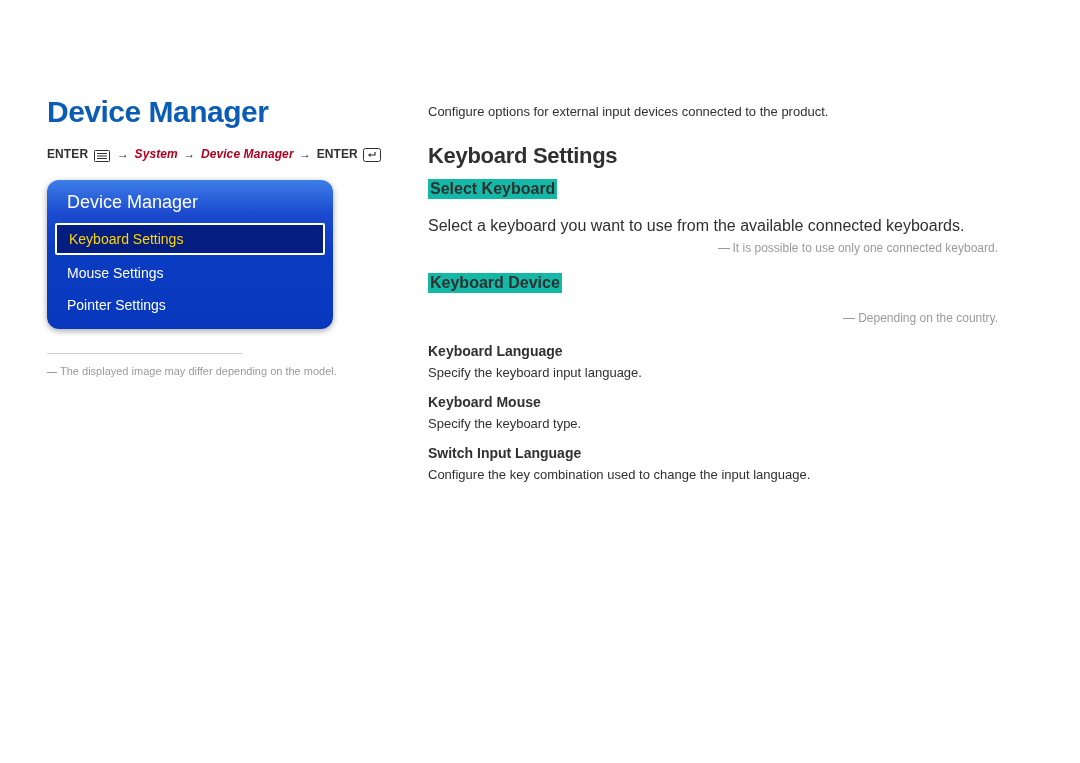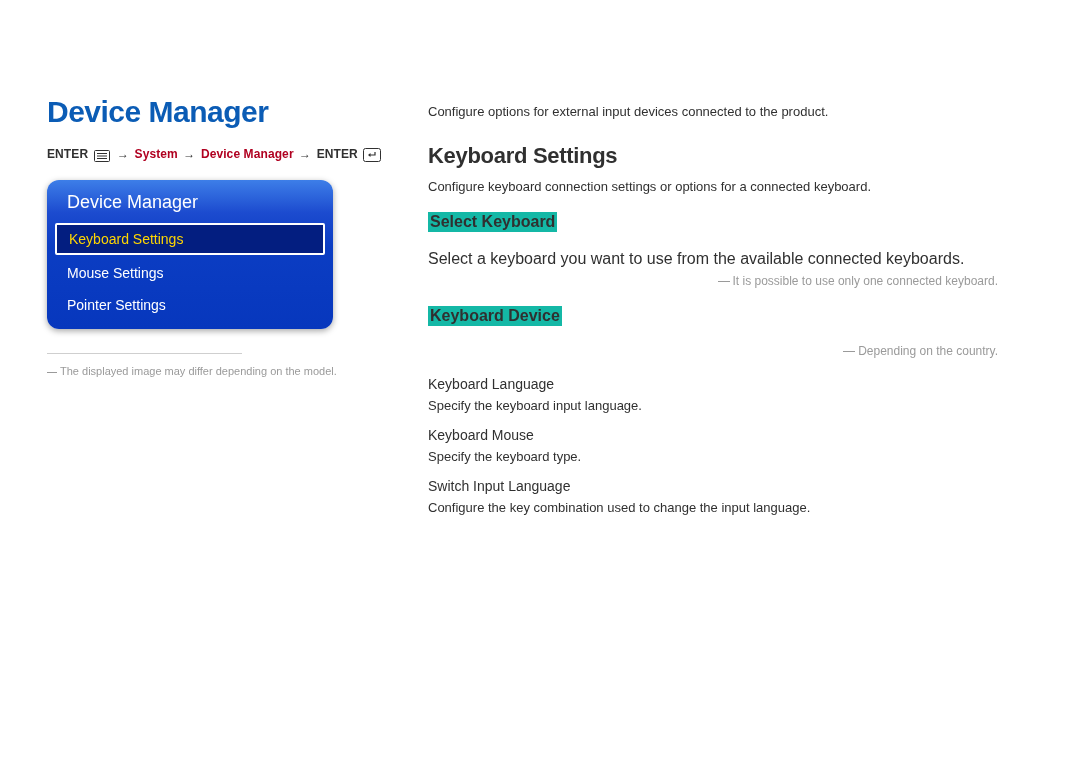--- a/index.html
+++ b/index.html
@@ -30,21 +30,21 @@
     letter-spacing: -0.5px;
     margin-bottom: 18px;
   }
   .breadcrumb {
     font-size: 12px;
     font-weight: 700;
     color: #303030;
     margin-bottom: 18px;
     letter-spacing: 0.1px;
   }
-  .breadcrumb .red { color: #b00020; font-weight: 700; }
+  .breadcrumb .red { color: #b00020; font-weight: 700; font-style: italic; }
   .breadcrumb .arrow { font-weight: 400; margin: 0 2px; }
   .breadcrumb .sym {
     display: inline-block;
     vertical-align: middle;
     margin: 0 2px;
   }
   .menu-panel {
     width: 286px;
     border-radius: 12px;
     background: linear-gradient(to bottom, #3d7ee8 0%, #1c4bcf 22%, #0b3dc3 45%, #0737bd 100%);
@@ -130,21 +130,21 @@
   }
   .disclaimer .dash {
     display: inline-block;
     width: 10px;
     border-top: 1px solid #9a9a9a;
     vertical-align: middle;
     margin-right: 3px;
   }
   .sub-h {
     font-size: 14px;
-    font-weight: 400;
+    font-weight: 700;
     color: #303030;
     margin-top: 14px;
     margin-bottom: 6px;
   }
   .sub-p {
     font-size: 13px;
     color: #303030;
     margin-bottom: 6px;
   }
   .block { margin-bottom: 10px; }
@@ -192,21 +192,20 @@
   <hr class="disclaimer-rule">
   <div class="disclaimer">
     <span class="dash"></span><span>The displayed image may differ depending on the model.</span>
   </div>
 </div>
 
 <div class="right-col">
   <p class="intro">Configure options for external input devices connected to the product.</p>
 
   <h2 class="section-h2">Keyboard Settings</h2>
-  <p class="section-desc">Configure keyboard connection settings or options for a connected keyboard.</p>
 
   <div class="block">
     <span class="hl-heading">Select Keyboard</span>
   </div>
   <p class="para">Select a keyboard you want to use from the available connected keyboards.</p>
   <p class="note">
     <span class="dash"></span><span>It is possible to use only one connected keyboard.</span>
   </p>
 
   <div class="block">

